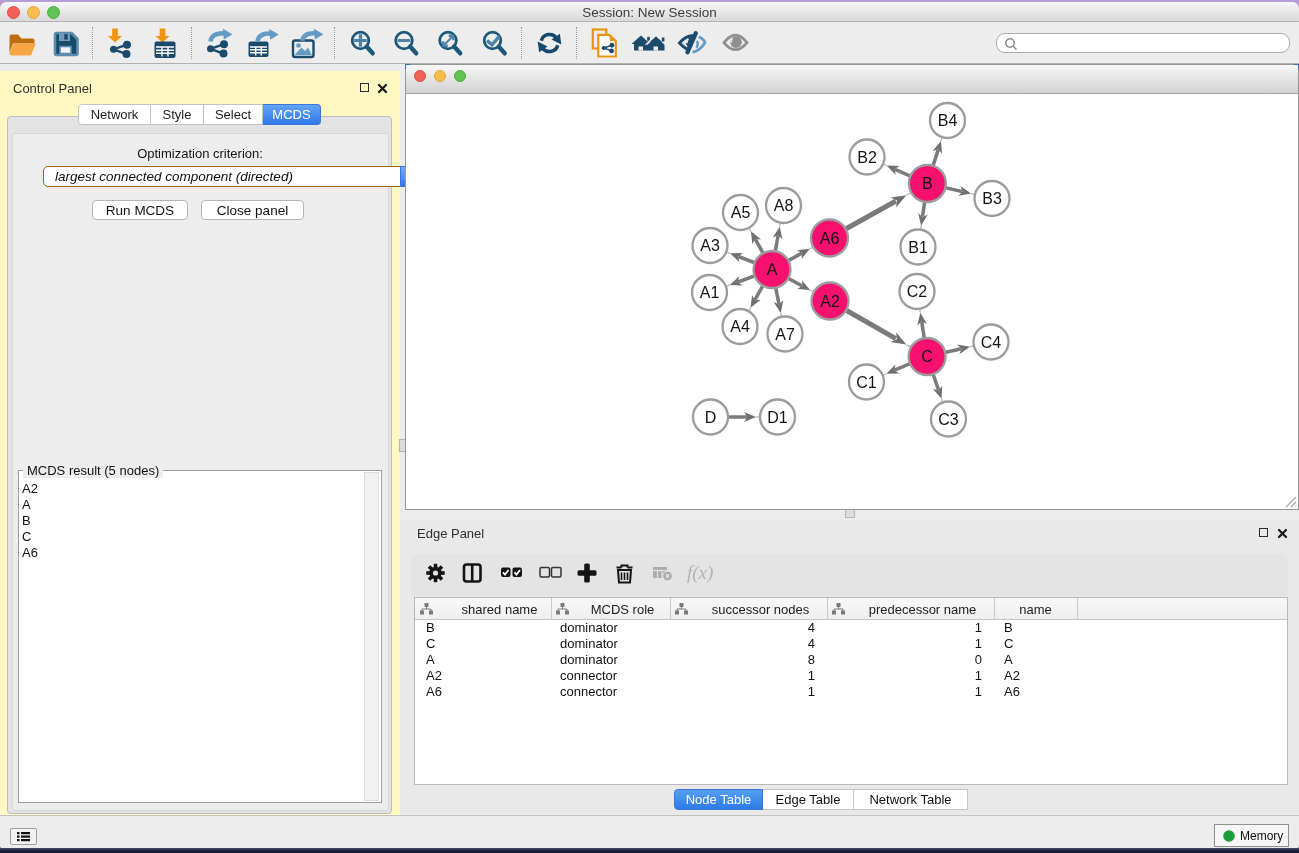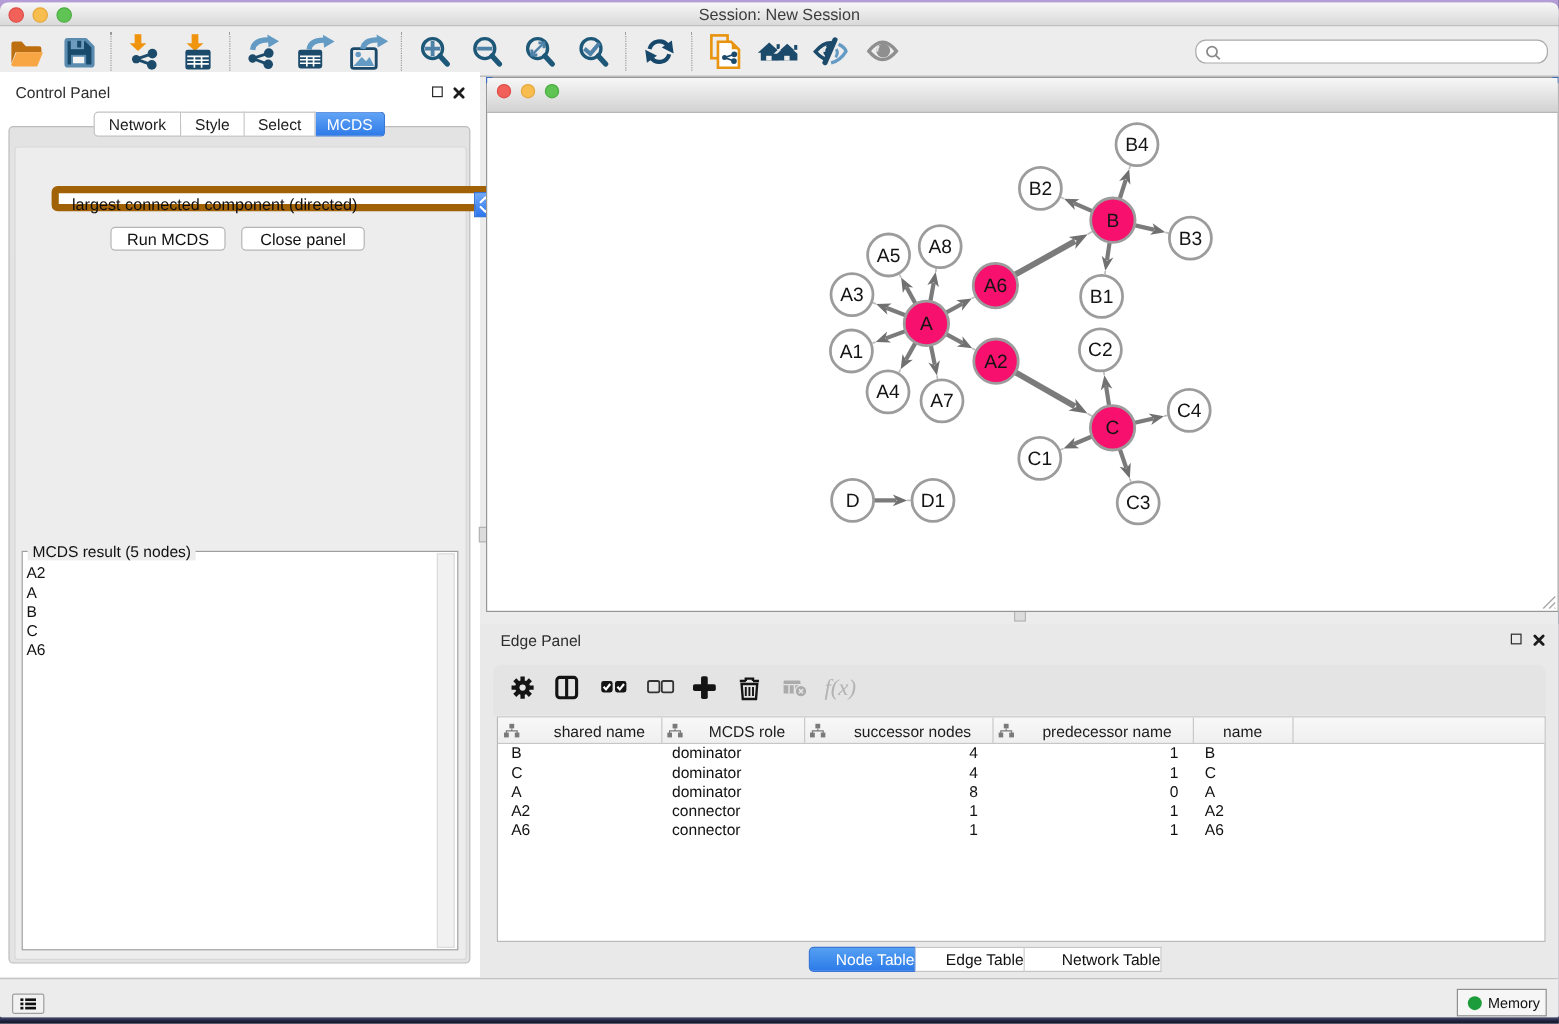--- a/index.html
+++ b/index.html
@@ -18,21 +18,21 @@
   font-size:13.5px; color:#3c3c3c; }
 .light { position:absolute; top:3.5px; width:13px; height:13px; border-radius:50%; }
 
 #toolbar { position:absolute; left:0; top:20px; width:1299px; height:42px;
   background:#ededed; border-bottom:1px solid #b0b0b0; }
 .tsep { position:absolute; top:5px; height:32px; width:0;
   border-left:1px dotted #9b9b9b; }
 #searchbox { position:absolute; left:996px; top:11px; width:294px; height:20px;
   background:#fff; border:1px solid #ababab; border-radius:9px; }
 
-#cpanel { position:absolute; left:0; top:58px; width:400px; height:754px; background:#ffffff; }
+#cpanel { position:absolute; left:0; top:69px; width:400px; height:754px; background:#fef9c3; }
 .panel-title { font-size:13px; color:#2e2e2e; }
 .float-sq { position:absolute; width:9px; height:9px; border:1.6px solid #2b2b2b; background:transparent; }
 .tabbox { position:absolute; left:7px; top:45px; width:385px; height:698px;
   border:1px solid #bdbdbd; border-radius:4px; background:#e3e3e3; }
 .tabinner { position:absolute; left:4px; top:16px; width:377px; height:678px;
   background:#ededed; border:1px solid #d8d8d8; border-radius:3px; }
 .tabrow { position:absolute; top:33px; left:78px; height:21px; display:flex; }
 .tab { height:21px; line-height:20px; font-size:13px; color:#1c1c1c; text-align:center;
   background:#fff; border:1px solid #c2c2c2; border-left:none; padding:0; }
 .tab.first { border-left:1px solid #c2c2c2; border-radius:4px 0 0 4px; }
@@ -61,21 +61,21 @@
 #ttoolbar { position:absolute; left:11px; top:34px; width:877px; height:42px;
   background:#e4e4e4; border-radius:7px 7px 0 0; }
 #ttable { position:absolute; left:14px; top:77px; width:874px; height:188px;
   background:#fff; border:1px solid #b9b9b9; }
 #thead { position:absolute; left:0; top:0; width:872px; height:22px;
   background:linear-gradient(#f8f8f8,#efefef); border-bottom:1px solid #c6c6c6; }
 .hsep { position:absolute; top:0; height:22px; width:0; border-left:1px solid #c9c9c9; }
 .hlabel { position:absolute; top:4px; font-size:13px; color:#1c1c1c; }
 .trow { position:absolute; font-size:13px; color:#111; }
 .tabs2 { position:absolute; top:269px; left:274px; height:21px; display:flex; }
-.tab2 { height:21px; line-height:20px; font-size:13px; color:#111; text-align:right;
+.tab2 { height:21px; line-height:20px; font-size:13px; color:#111; text-align:center;
   background:#fff; border:1px solid #c5c5c5; border-left:none; }
 .tab2.first { border-left:1px solid #c5c5c5; border-radius:4px 0 0 4px;
   background:linear-gradient(#55a0f2,#2c7ae9); color:#fff; border-color:#3a76d6; }
 .tab2.last { border-radius:0 4px 4px 0; }
 
 #statusbar { position:absolute; left:0; top:813px; width:1299px; height:33px;
   background:#ececec; border-top:1px solid #c2c2c2; }
 #memorybtn { position:absolute; left:1214px; top:8px; width:75px; height:23px;
   background:#f6f6f6; border:1px solid #8f8f8f; font-size:12px; color:#111; }
 #listbtn { position:absolute; left:10px; top:12px; width:27px; height:17px;
@@ -206,21 +206,22 @@
     </svg>
     <div class="tabbox">
         <div class="tabinner"></div>
       </div>
     <div class="tabrow">
       <div class="tab first" style="width:73px;">Network</div>
       <div class="tab" style="width:53px;">Style</div>
       <div class="tab" style="width:59px;">Select</div>
       <div class="tab sel" style="width:58px;">MCDS</div>
     </div>
-    <div class="abs" style="left:43px; top:95px; width:376px; height:21px; background:#fff; border:6px solid #a16207; border-radius:5px;">
+    <div class="abs" style="left:0; top:75px; width:400px; text-align:center; font-size:13px; color:#141414;">Optimization criterion:</div>
+    <div class="abs" style="left:43px; top:95px; width:376px; height:21px; background:#fff; border:1px solid #a16207; border-radius:5px;font-style:italic;">
       <div class="abs" style="left:11px; top:2px; font-size:13.5px; color:#0e0e0e;">largest connected component (directed)</div>
       <div class="abs" style="right:-1px; top:-1px; width:19px; height:21px; border-radius:0 5px 5px 0; background:linear-gradient(#70aaf9,#2f76ee); border:1px solid #3a76d6;">
         <svg width="17" height="19" style="position:absolute;left:0;top:0">
           <path d="M4.5 7.5 L8.5 3.5 L12.5 7.5" stroke="#fff" stroke-width="1.8" fill="none" stroke-linecap="round" stroke-linejoin="round"></path>
           <path d="M4.5 11.5 L8.5 15.5 L12.5 11.5" stroke="#fff" stroke-width="1.8" fill="none" stroke-linecap="round" stroke-linejoin="round"></path>
         </svg>
       </div>
     </div>
     <div class="btn" style="left:92px; top:129px; width:96px; height:20px; line-height:19px;">Run MCDS</div>
     <div class="btn" style="left:201px; top:129px; width:103px; height:20px; line-height:19px;">Close panel</div>

